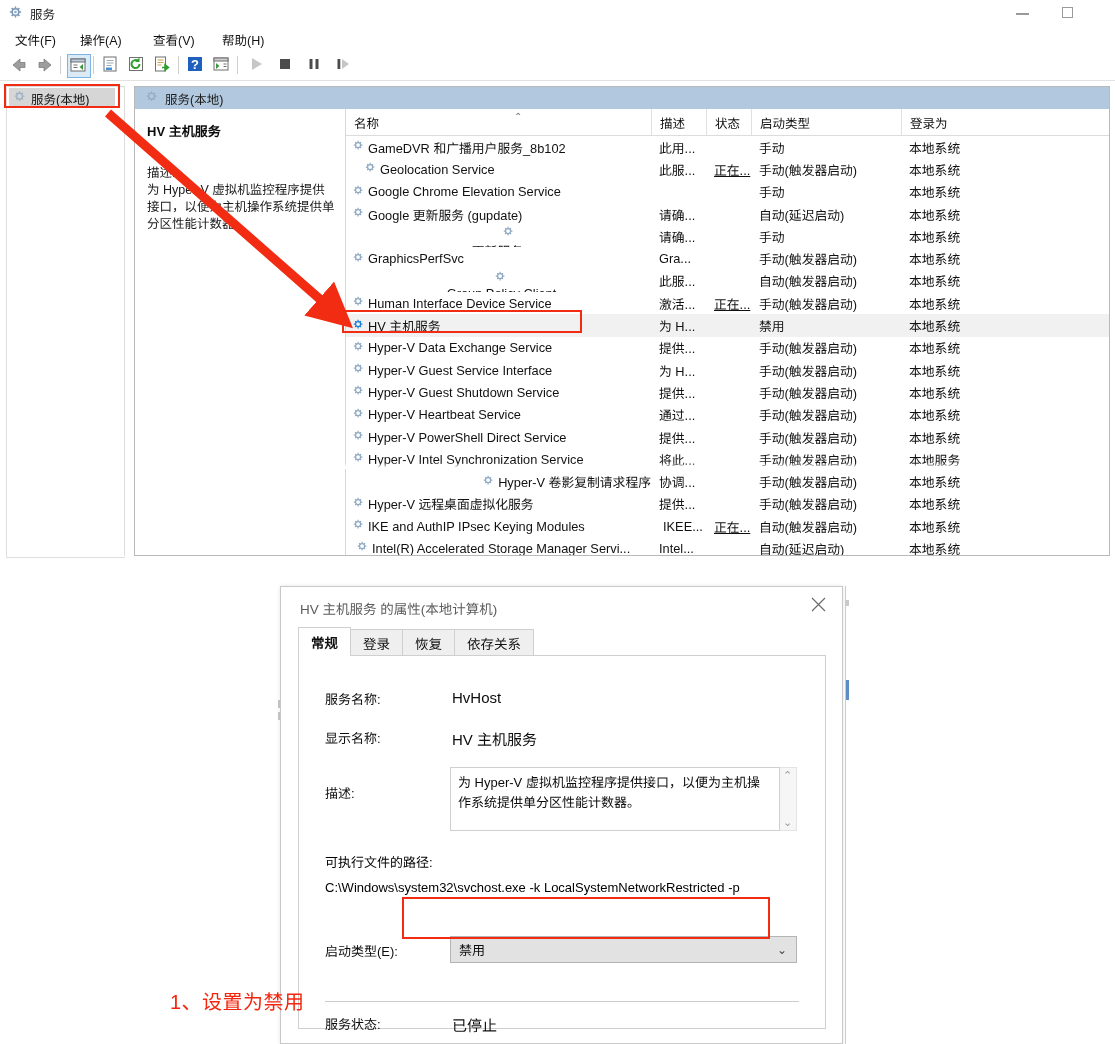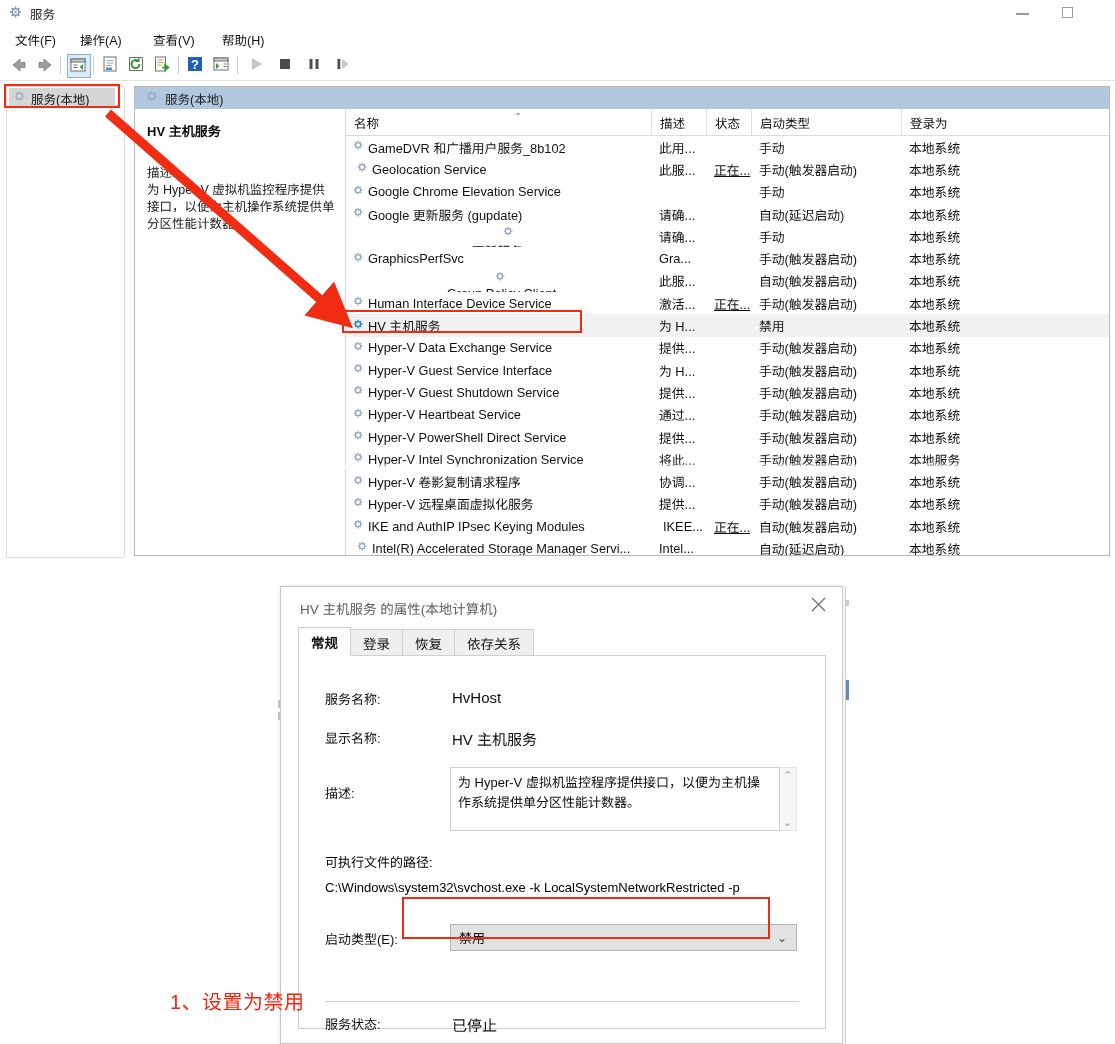--- a/index.html
+++ b/index.html
@@ -316,21 +316,21 @@
   #desc-scroll .arr {
     position: absolute; left: 3px;
     font-size: 11px; color: #9a9a9a;
   }
   #desc-scroll .arr.up { top: 1px; }
   #desc-scroll .arr.dn { bottom: 1px; }
 
   #row-path-label { position: absolute; left: 26px; top: 196px; font-size: 13px; }
   #row-path-value { position: absolute; left: 26px; top: 224px; font-size: 13px; white-space: nowrap; }
 
-  #row-startup { top: 268px; height: 28px; }
+  #row-startup { top: 280px; height: 28px; }
   #startup-select {
     position: absolute; left: 151px; top: 0;
     width: 347px; height: 27px;
     background: #e2e2e2;
     border: 1px solid #b4b4b4;
     box-sizing: border-box;
     display: flex; align-items: center;
     padding-left: 8px;
     font-size: 13px; color: #0d0d0d;
     cursor: default;
@@ -524,21 +524,21 @@
                   </g>
                 </svg></span>
               <span>GameDVR 和广播用户服务_8b102</span>
             </div>
             <div class="cell cell-desc" style="left: 305px; width: 55px;">此用...</div>
             <div class="cell cell-status" style="left: 360px; width: 45px;"></div>
             <div class="cell cell-start" style="left: 405px; width: 150px;">手动</div>
             <div class="cell cell-logon" style="left: 555px; width: 135px;">本地系统</div>
           </div>
           <div class="srv-row">
-            <div class="cell cell-name" style="left: 4px; width: 305px;">
+            <div class="cell cell-name" style="left: 12px; width: 305px;">
               <span><svg class="gear" width="13" height="13" viewBox="0 0 16 16">
                   <g fill="none" stroke="#8fa9c2" stroke-width="1.5">
                     <circle cx="7.5" cy="7.5" r="3.1"></circle>
                     <path d="M7.5 2.2v1.8 M7.5 11v1.8 M2.2 7.5h1.8 M11 7.5h1.8 M3.9 3.9l1.3 1.3 M9.8 9.8l1.3 1.3 M11.1 3.9L9.8 5.2 M5.2 9.8l-1.3 1.3"></path>
                   </g>
                 </svg></span>
               <span>Geolocation Service</span>
             </div>
             <div class="cell cell-desc" style="left: 305px; width: 55px;">此服...</div>
             <div class="cell cell-status" style="left: 360px; width: 45px;">正在...</div>
@@ -734,21 +734,21 @@
                   </g>
                 </svg></span>
               <span>Hyper-V Intel Synchronization Service</span>
             </div>
             <div class="cell cell-desc" style="left: 305px; width: 55px;">将此...</div>
             <div class="cell cell-status" style="left: 360px; width: 45px;"></div>
             <div class="cell cell-start" style="left: 405px; width: 150px;">手动(触发器启动)</div>
             <div class="cell cell-logon" style="left: 555px; width: 135px;">本地服务</div>
           </div>
           <div class="srv-row">
-            <div class="cell cell-name" style="left: 0px; width: 305px;">
+            <div class="cell cell-name" style="left: 0px; width: 305px; justify-content: flex-end;">
               <span><svg class="gear" width="13" height="13" viewBox="0 0 16 16">
                   <g fill="none" stroke="#8fa9c2" stroke-width="1.5">
                     <circle cx="7.5" cy="7.5" r="3.1"></circle>
                     <path d="M7.5 2.2v1.8 M7.5 11v1.8 M2.2 7.5h1.8 M11 7.5h1.8 M3.9 3.9l1.3 1.3 M9.8 9.8l1.3 1.3 M11.1 3.9L9.8 5.2 M5.2 9.8l-1.3 1.3"></path>
                   </g>
                 </svg></span>
               <span>Hyper-V 卷影复制请求程序</span>
             </div>
             <div class="cell cell-desc" style="left: 305px; width: 55px;">协调...</div>
             <div class="cell cell-status" style="left: 360px; width: 45px;"></div>

